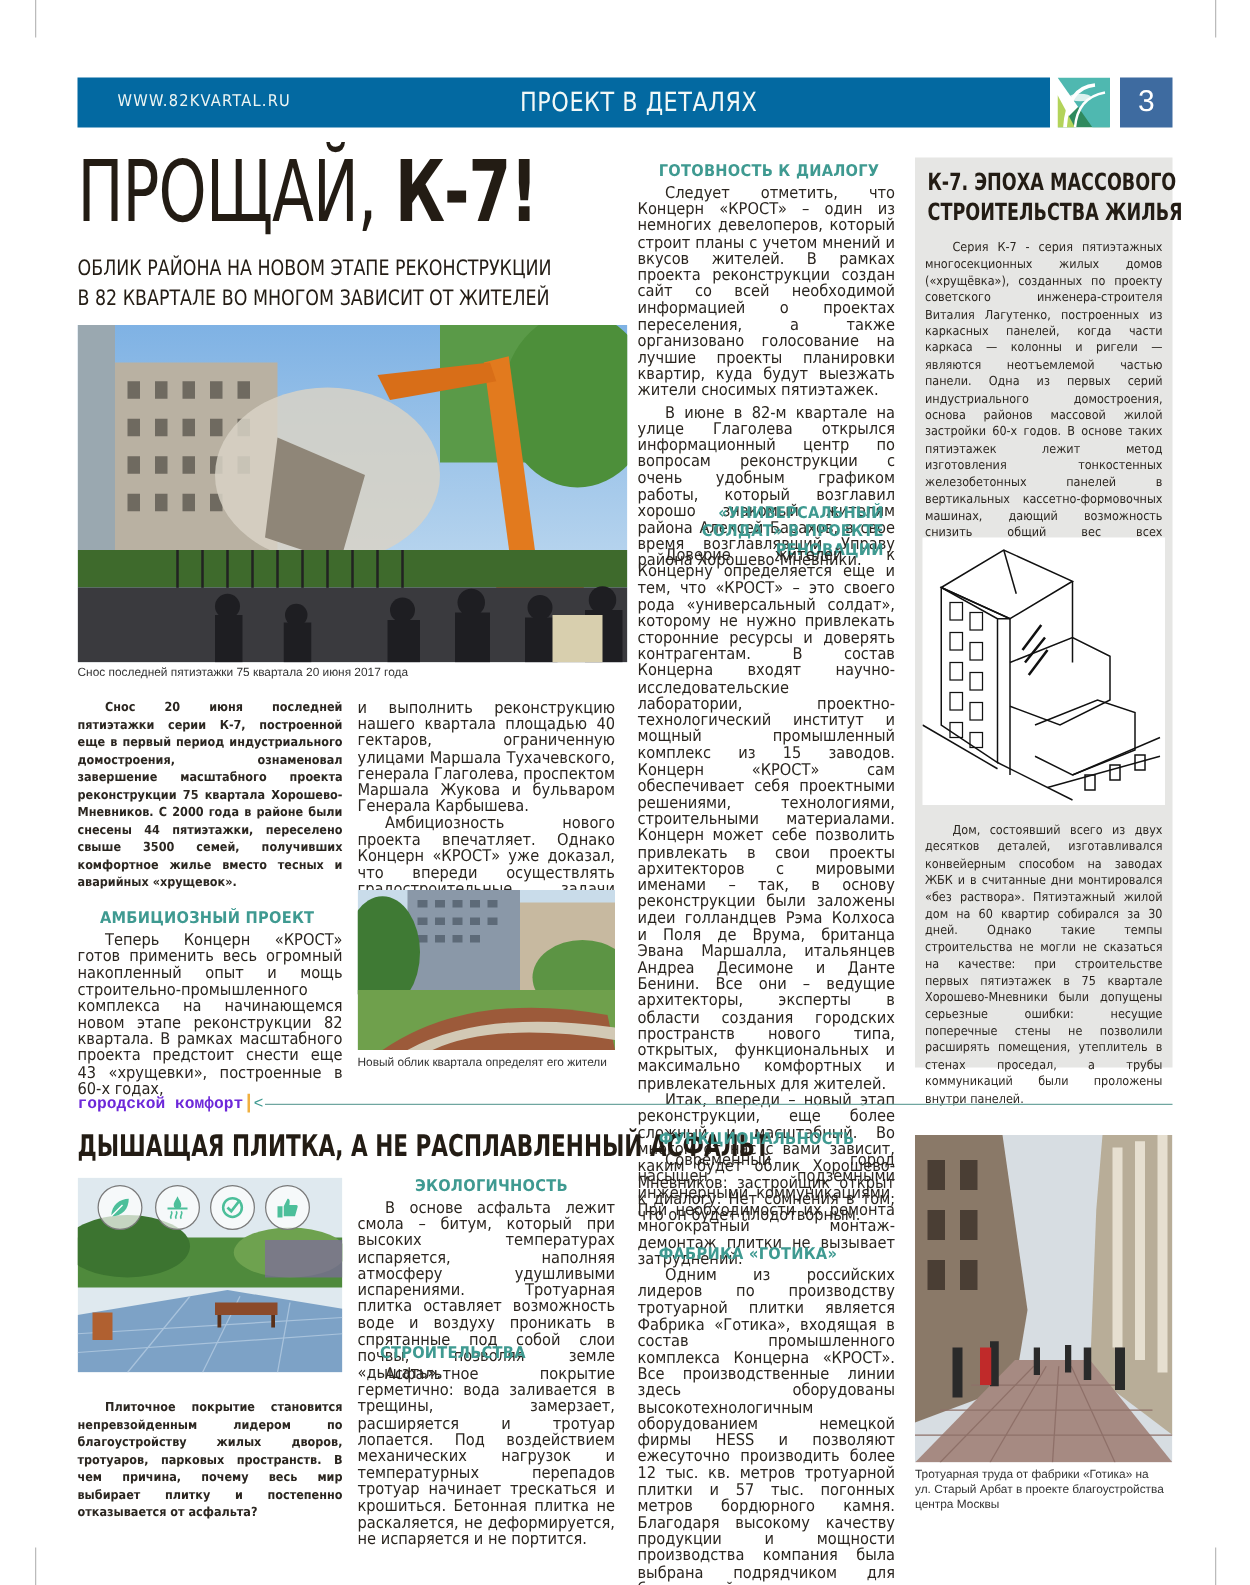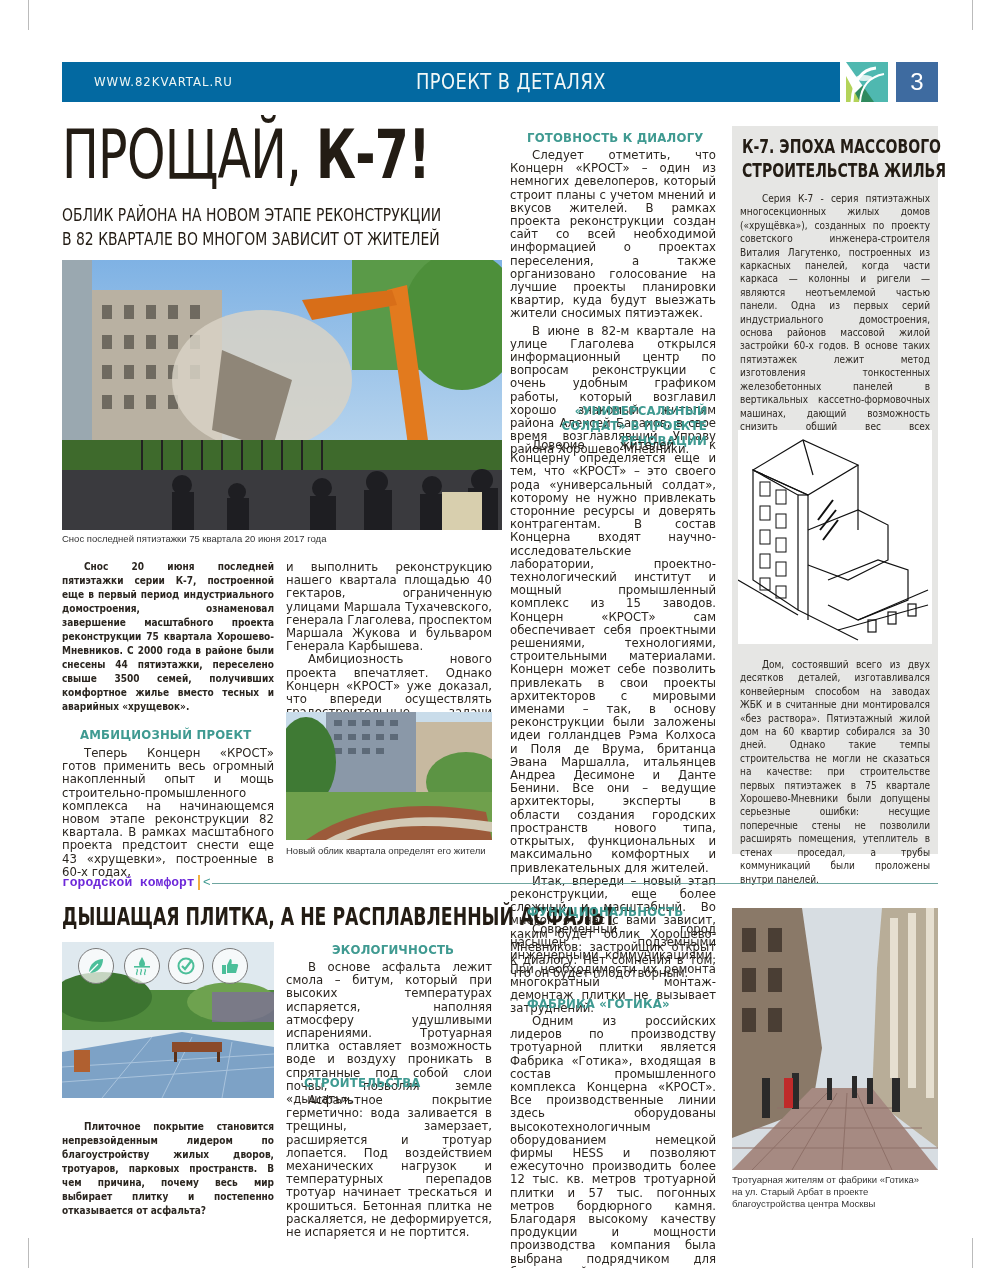--- a/index.html
+++ b/index.html
@@ -354,13 +354,13 @@
         <rect x="30" y="170" width="8" height="40"></rect>
         <rect x="60" y="165" width="7" height="36"></rect>
         <rect x="95" y="170" width="5" height="22"></rect>
         <rect x="120" y="168" width="5" height="22"></rect>
         <rect x="135" y="170" width="6" height="26"></rect>
         <rect x="160" y="170" width="8" height="34"></rect>
       </g>
     <rect x="52" y="170" width="9" height="30" fill="#c02a2a"></rect>
   </svg>
 </div>
-<div class="caption" style="left:732px;top:1174px;width:200px;">Тротуарная жителям  от фабрики «Готика» на ул. Старый Арбат в проекте благоустройства центра Москвы</div>
+<div class="caption" style="left:732px;top:1174px;width:200px;">Тротуарная труда  от фабрики «Готика» на ул. Старый Арбат в проекте благоустройства центра Москвы</div>
 
 </body></html>

